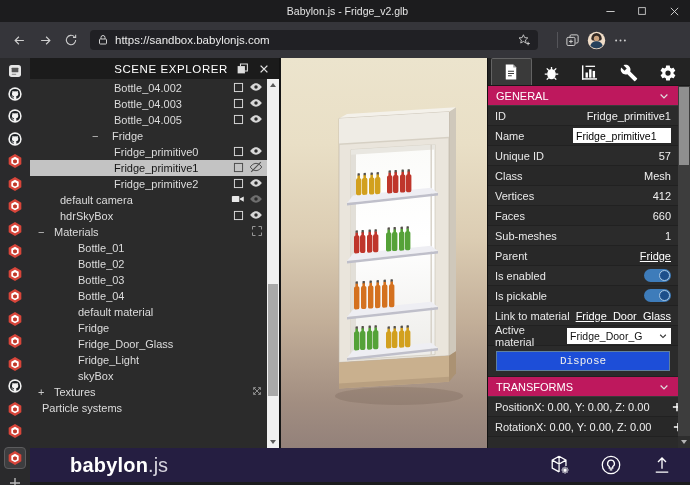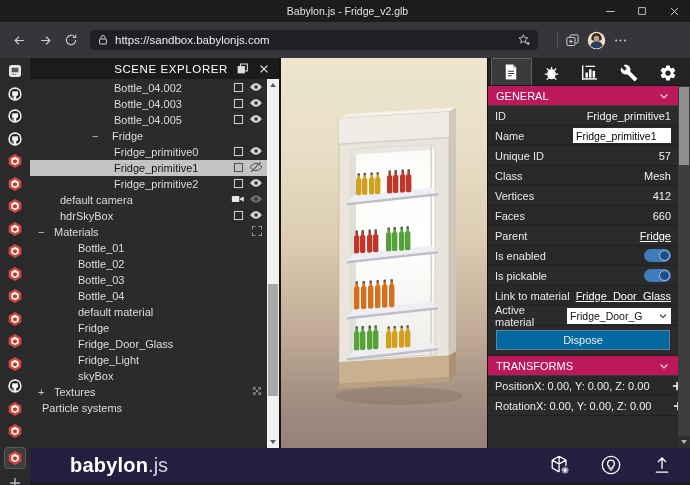--- a/index.html
+++ b/index.html
@@ -75,22 +75,22 @@
   .ival{color:#f0f0f0;white-space:nowrap}
   .ilink{color:#fff;text-decoration:underline;cursor:pointer;white-space:nowrap}
   .name-input{width:98px;height:15px;border:none;background:#fff;color:#000;font-size:10.5px;
     padding:0 3px;font-family:"Liberation Sans",sans-serif}
   .toggle{width:27px;height:13px;border-radius:7px;background:#3e7cba;position:relative;flex:none}
   .knob{position:absolute;right:1px;top:1px;width:11px;height:11px;border-radius:50%;
     background:#1d4f8b;border:1px solid #a8c6e2}
   .select-box{width:104px;height:16px;background:#fff;color:#111;font-size:10.5px;display:flex;
     align-items:center;justify-content:space-between;padding:0 3px}
   .dispose-wrap{padding:4px 8px 5px;border-bottom:1px solid #212121;background:#2b2b2b}
-  .dispose-btn{width:100%;height:20px;background:#0369a1;border:1px solid #60809f;color:#eee;
-    font-size:11px;font-family:Liberation Sans, sans-serif;cursor:pointer}
+  .dispose-btn{width:100%;height:20px;background:#1d4ed8;border:1px solid #60809f;color:#eee;
+    font-size:11px;font-family:Liberation Mono, monospace;cursor:pointer}
   .vec-wrap{display:flex;align-items:center;gap:21px}
   .insp-scrollbar{position:absolute;right:0;top:0;bottom:0;width:12px;background:#3d3d3d}
   .insp-thumb{position:absolute;left:1px;width:10px;top:1px;height:78px;background:#8f8f8f}
   .insp-arrow{position:absolute;left:0;bottom:0;width:12px;height:12px;background:#2e2e2e;
     display:flex;align-items:center;justify-content:center}
   .tri-dn-l{width:0;height:0;border-left:3.5px solid transparent;border-right:3.5px solid transparent;border-top:4.5px solid #b5b5b5}
 
   
   .footer{height:34px;background:#251e41;display:flex;align-items:center;padding:0 16px 0 30px;gap:10px}
   .brand{display:flex;align-items:baseline}
@@ -826,20 +826,24 @@
               </div>
               <div class="insp-row">
                 <span>Vertices</span>
                 <span class="ival">412</span>
               </div>
               <div class="insp-row">
                 <span>Faces</span>
                 <span class="ival">660</span>
               </div>
               <div class="insp-row">
+                <span>Sub-meshes</span>
+                <span class="ival">1</span>
+              </div>
+              <div class="insp-row">
                 <span>Parent</span>
                 <a class="ilink">Fridge</a>
               </div>
               <div class="insp-row">
                 <span>Is enabled</span>
                 <span class="toggle">
                   <span class="knob"></span>
                 </span>
               </div>
               <div class="insp-row">

